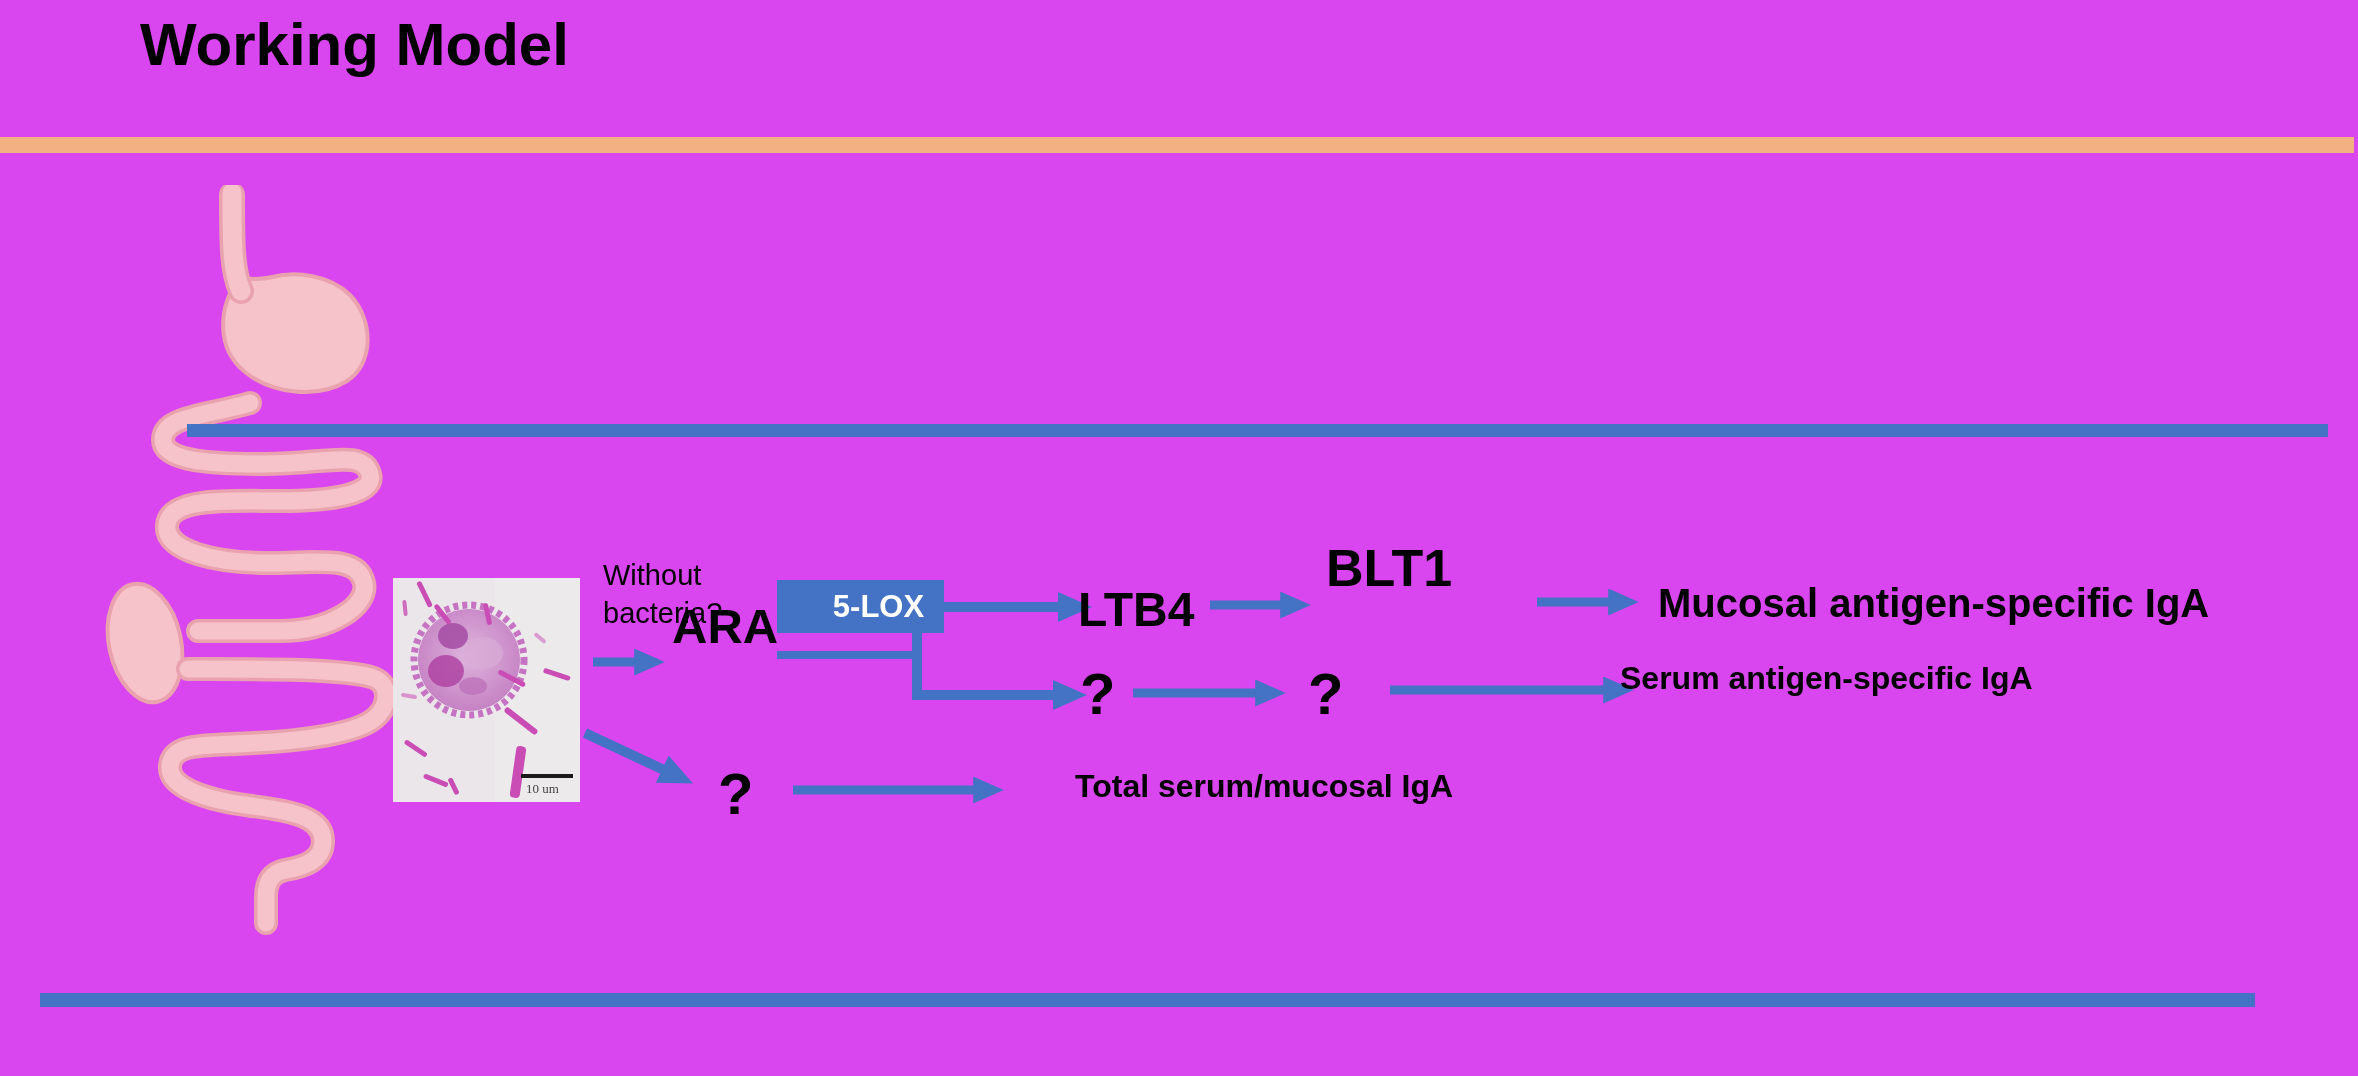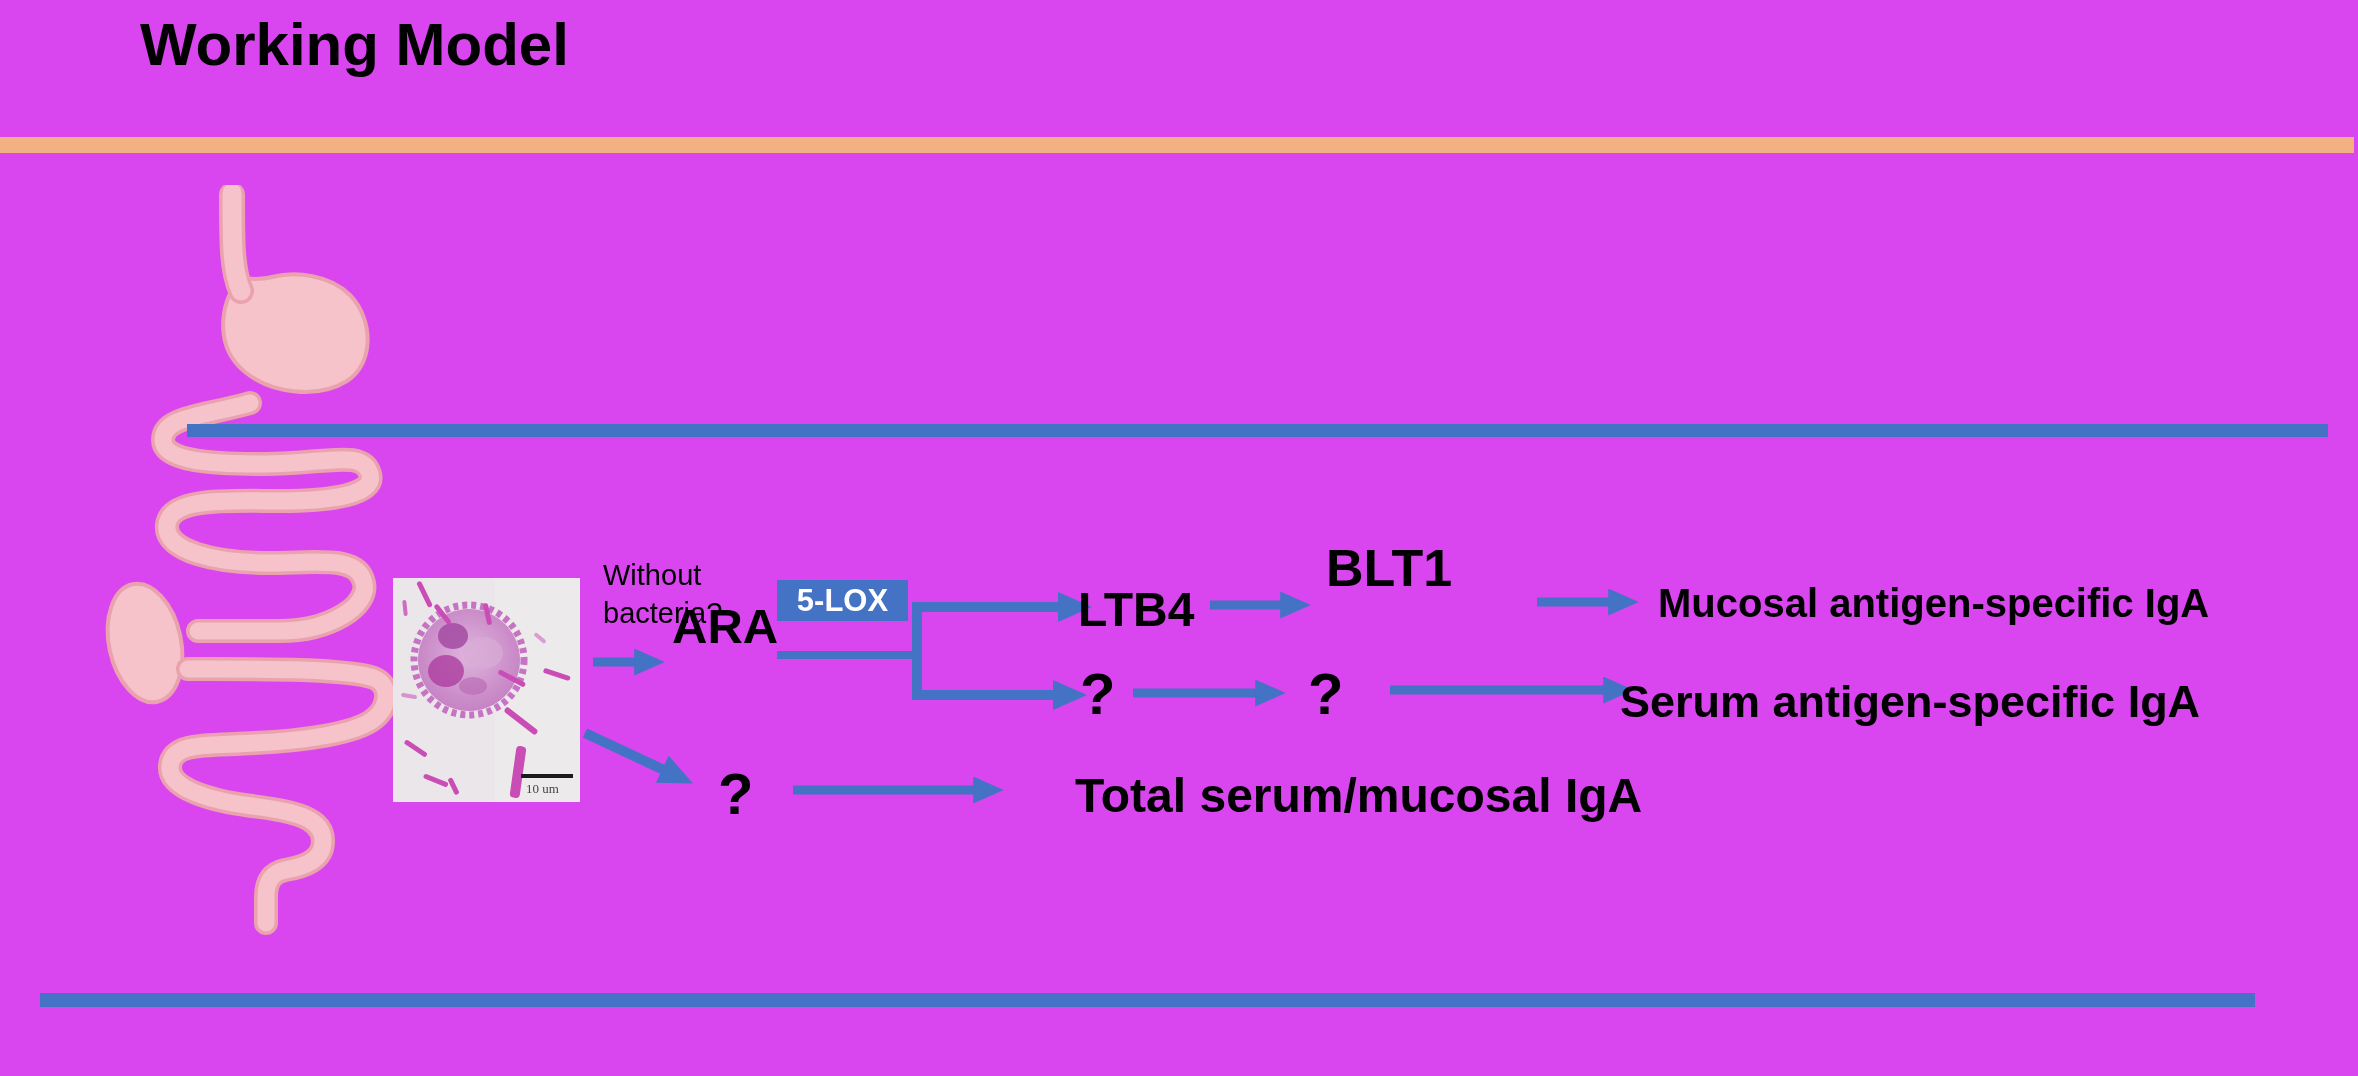--- a/index.html
+++ b/index.html
@@ -10,30 +10,30 @@
   .orange-bar{left:0;top:137px;width:2354px;height:16px;background:#F3B083;z-index:1;}
   .divider{background:#4472C4;z-index:3;}
   .divider-top{left:187px;top:424px;width:2141px;height:13px;}
   .divider-bottom{left:40px;top:993px;width:2215px;height:14px;}
   .tract-svg{left:100px;top:185px;z-index:2;}
   .micro-svg{left:393px;top:578px;z-index:4;}
   .connector-svg{left:0;top:0;z-index:4;}
   .lbl{position:absolute;z-index:6;white-space:nowrap;}
   .note{left:603px;top:556px;font-size:29px;font-weight:400;line-height:1.32;white-space:normal;width:160px;}
   .ara{left:672px;top:598px;font-size:49px;font-weight:700;}
-  .enzyme-box{left:777px;top:580px;width:131px;height:41px;background:#4472C4;color:#ffffff;
-              font-size:31px;font-weight:700;display:flex;align-items:center;justify-content:center;z-index:6;}
+  .enzyme-box{left:777px;top:580px;width:131px;height:53px;background:#4472C4;color:#ffffff;
+              font-size:31px;font-weight:700;display:flex;align-items:center;justify-content:center;z-index:6;padding-left:36px;}
   .ltb4{left:1078px;top:582px;font-size:48px;font-weight:700;}
   .blt1{left:1326px;top:538px;font-size:52px;font-weight:700;}
   .mucosal{left:1658px;top:581px;font-size:40px;font-weight:700;}
   .q1{left:1080px;top:660px;font-size:58px;font-weight:700;}
   .q2{left:1308px;top:660px;font-size:58px;font-weight:700;}
-  .serum{left:1620px;top:676px;font-size:45px;font-weight:700;}
+  .serum{left:1620px;top:660px;font-size:32px;font-weight:700;}
   .q3{left:718px;top:760px;font-size:58px;font-weight:700;}
-  .total{left:1075px;top:768px;font-size:48px;font-weight:700;}
+  .total{left:1075px;top:768px;font-size:32px;font-weight:700;}
 </style>
 </head>
 <body>
 
 <div class="slide">
 
   <div class="abs slide-title">Working Model</div>
 
   <div class="abs orange-bar"></div>
 

